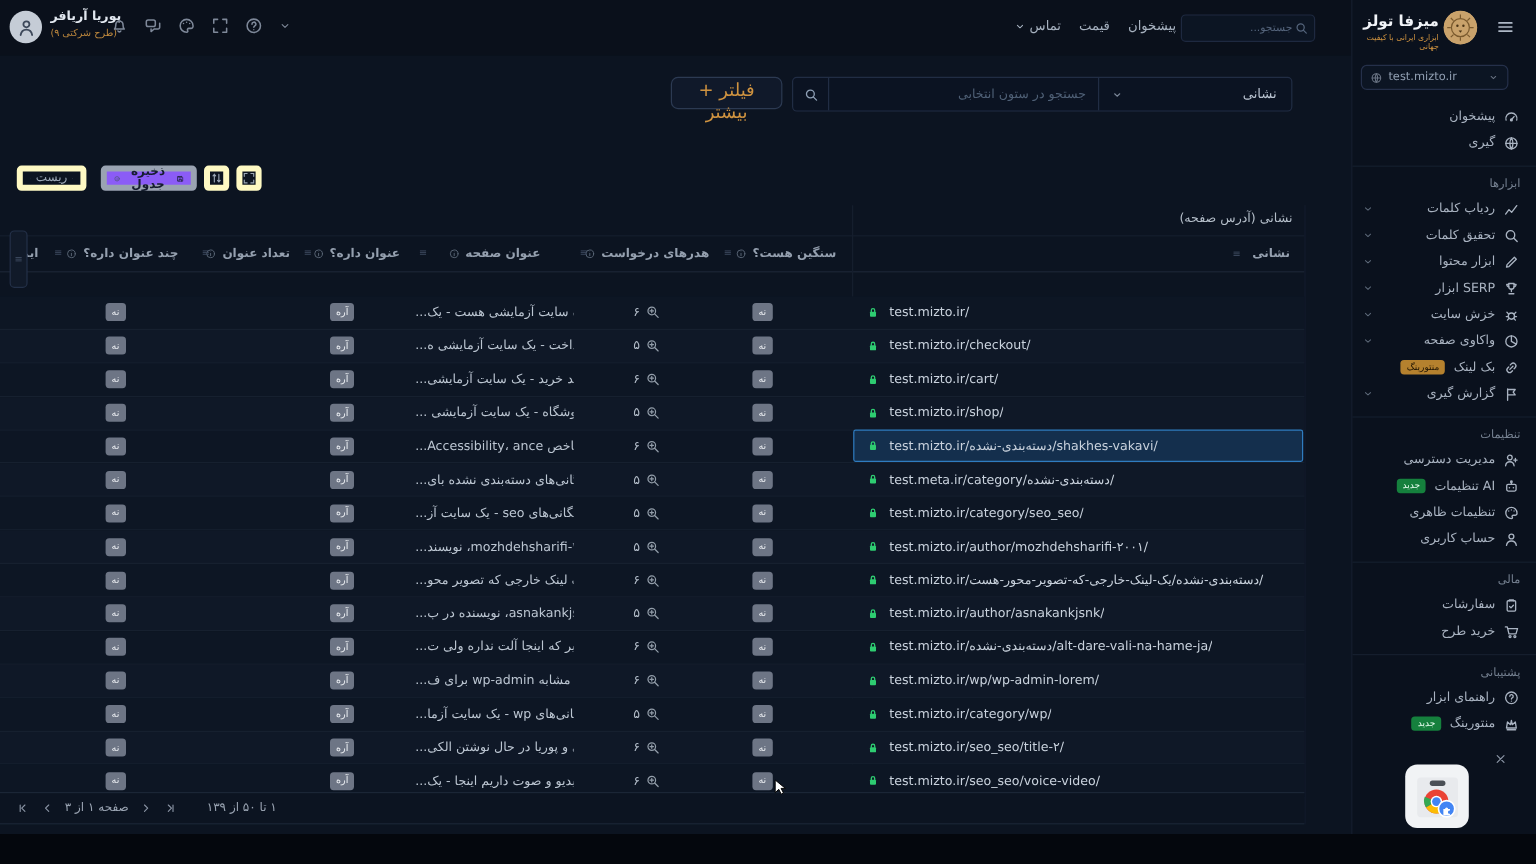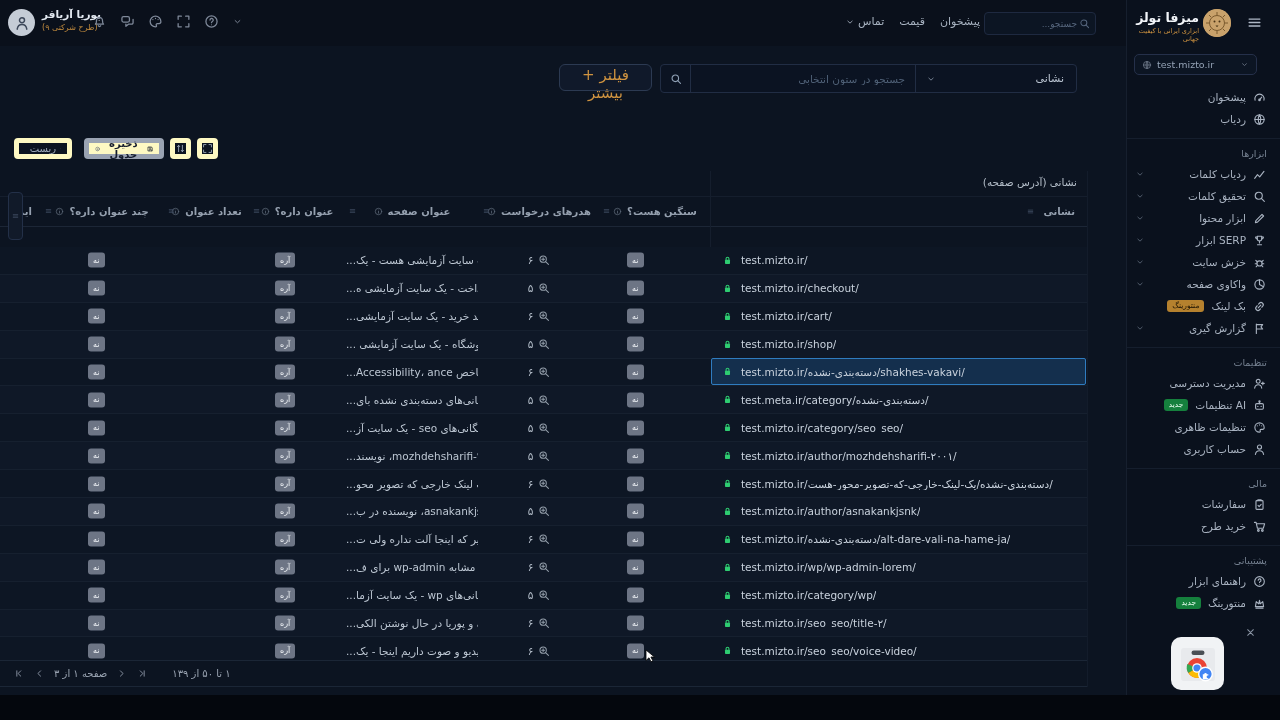--- a/index.html
+++ b/index.html
@@ -43,21 +43,21 @@
   .fdropdown{width:138px;display:flex;align-items:center;justify-content:space-between;
              padding:0 12px 0 10px;cursor:pointer;}
   .fdropdown .ic{color:#7b8798;}
   .fcollabel{font-size:11px;color:#b9c3d0;}
 
   
   .tbtn{position:absolute;top:92px;height:21px;display:flex;flex-direction:row-reverse;align-items:center;
         gap:4px;border:5px solid #fef9c3;border-radius:4px;background:transparent;color:#9aa6b5;
         font-size:10px;font-family:inherit;padding:0 6px;cursor:pointer;box-sizing:border-box;}
   .tbtn .tinfo{color:#5c6878;}
-  .tbtn-save{background:#fef9c3;border-color:#9aa3b2;color:#151d2e;font-weight:bold;}
+  .tbtn-save{background:#8b5cf6;border-color:#9aa3b2;color:#151d2e;font-weight:bold;}
   .tbtn-save .tinfo{color:#46536b;}
 
   
   .table{position:absolute;left:0;top:0;width:1087px;height:649px;}
   .grp-row{position:absolute;left:0;top:125px;width:1087px;height:25px;border-bottom:1px solid #151e2d;}
   .grp-title{position:absolute;left:100px;width:640px;top:5px;text-align:center;font-size:10.5px;color:#b4bec9;}
   .grp-addr{position:absolute;left:712px;width:365px;top:5px;text-align:right;font-size:10.5px;color:#b4bec9;}
   .hdr-row{position:absolute;left:0;top:151px;width:1087px;height:29px;border-bottom:1px solid #1c2636;}
   .hcell{position:absolute;top:0;height:100%;display:flex;align-items:center;justify-content:center;
          gap:5px;font-size:10px;font-weight:600;color:#95a0af;cursor:pointer;}
@@ -759,21 +759,21 @@
             <path d="M7 9.5L9.4 6.6"></path>
             <circle cx="7" cy="9.6" r="0.8"></circle>
           </svg>
           <span class="slabel">پیشخوان</span>
         </div>
         <div class="sitem">
           <svg width="13" height="13" viewBox="0 0 14 14" fill="none" stroke="currentColor" stroke-width="1.2" stroke-linecap="round" stroke-linejoin="round">
             <circle cx="7" cy="7" r="5"></circle>
             <path d="M2 7h10M7 2c1.8 2.6 1.8 7.4 0 10M7 2c-1.8 2.6-1.8 7.4 0 10"></path>
           </svg>
-          <span class="slabel">ردیاب</span>
+          <span class="slabel">گیری</span>
         </div>
         <div class="ssec">ابزارها</div>
         <div class="sitem">
           <svg width="13" height="13" viewBox="0 0 14 14" fill="none" stroke="currentColor" stroke-width="1.2" stroke-linecap="round" stroke-linejoin="round">
             <path d="M1.8 11.2l3-4 2.4 2.4 4.6-6"></path>
           </svg>
           <span class="slabel">ردیاب کلمات</span>
           <span class="schev">
             <svg width="10" height="10" viewBox="0 0 14 14" fill="none" stroke="currentColor" stroke-width="1.2" stroke-linecap="round" stroke-linejoin="round">
               <path d="M4 5.8l3 2.8 3-2.8"></path>

